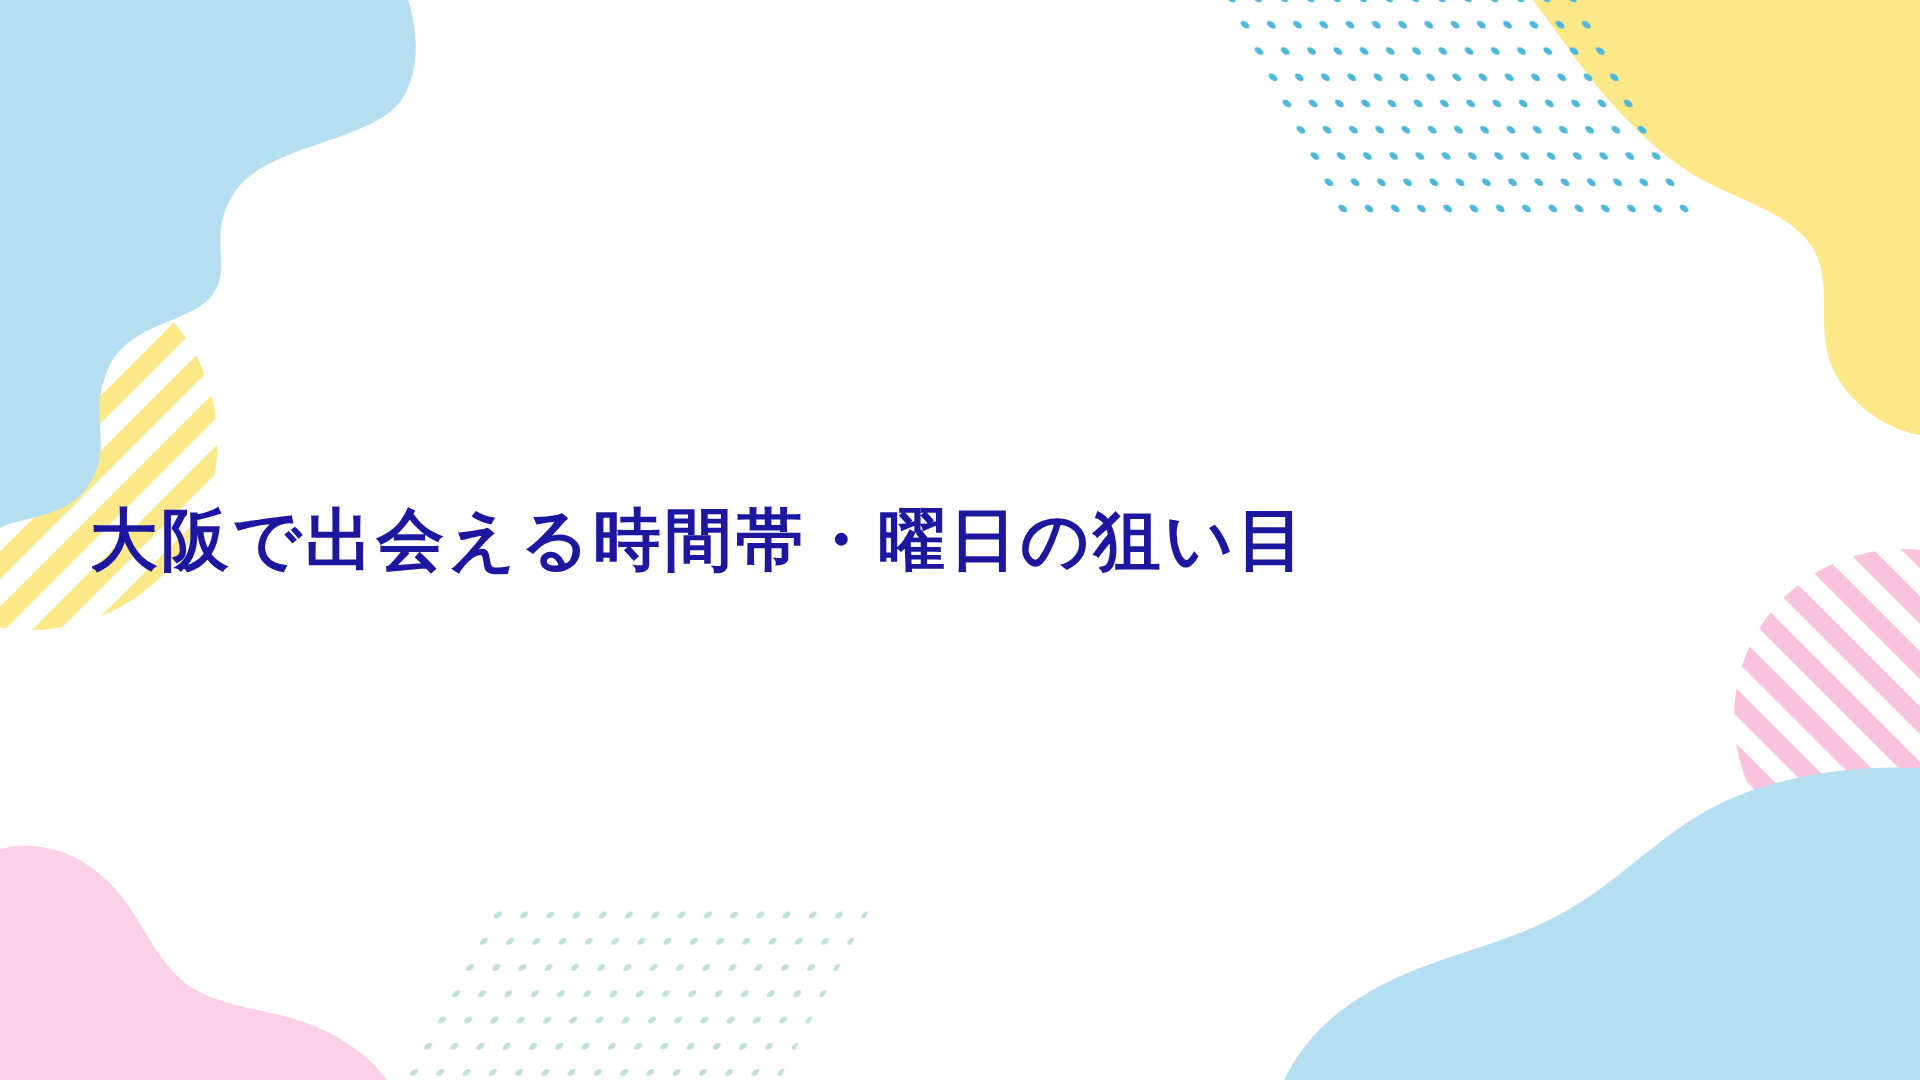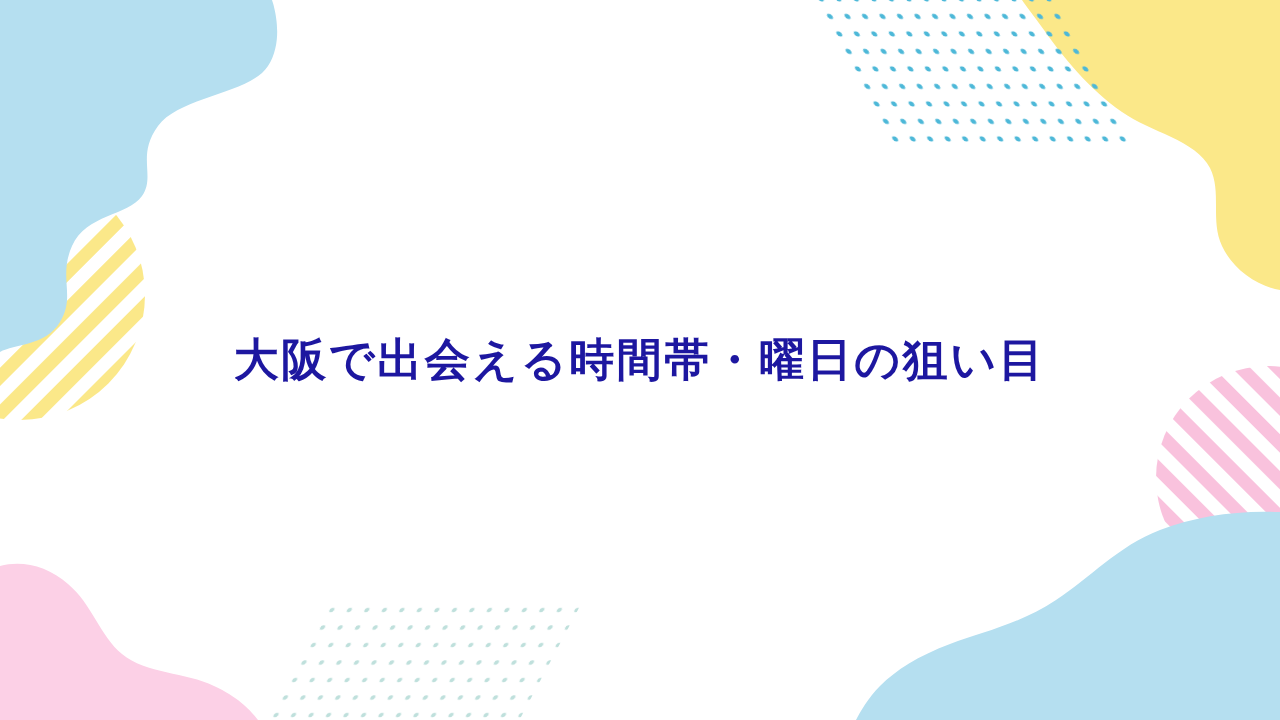--- a/index.html
+++ b/index.html
@@ -34,21 +34,20 @@
 
   
   #title-wrap {
     position: absolute;
     left: 0;
     top: 0;
     width: 1280px;
     height: 720px;
     display: flex;
     align-items: center;
-    justify-content: center;
     z-index: 40;
   }
 
   #page-title {
     margin: 0;
     padding: 0 60px;
     text-align: center;
     color: #1d17a0;
     font-family: "DejaVu Sans", "Liberation Sans", sans-serif;
     font-weight: 700;

